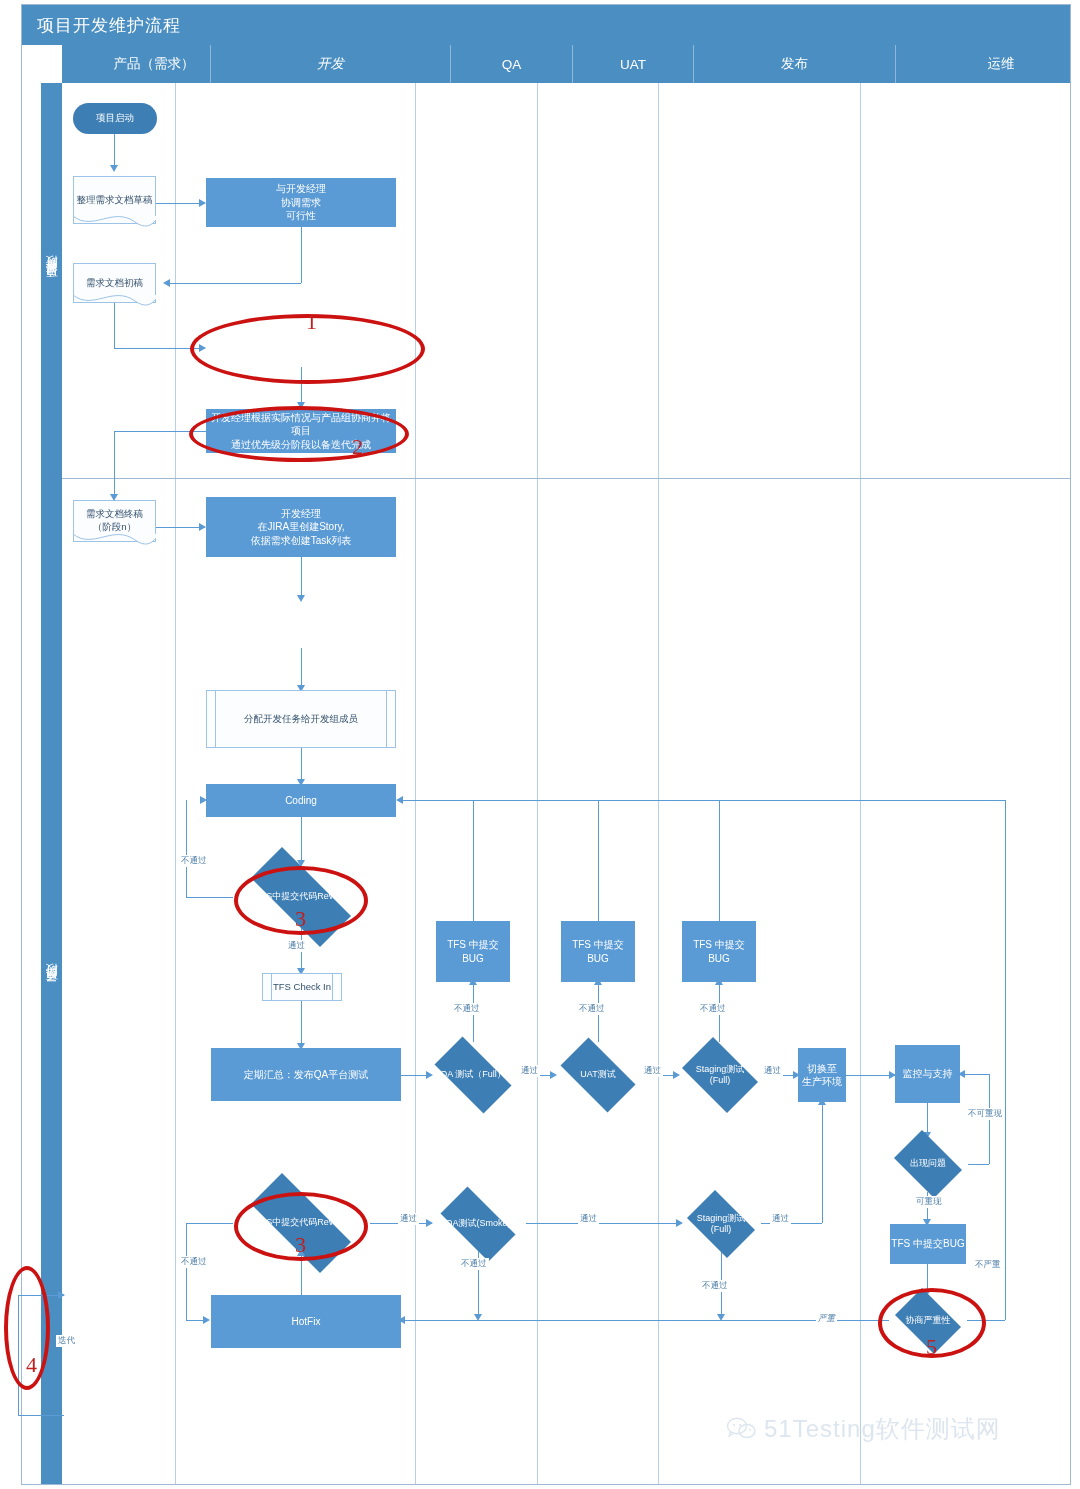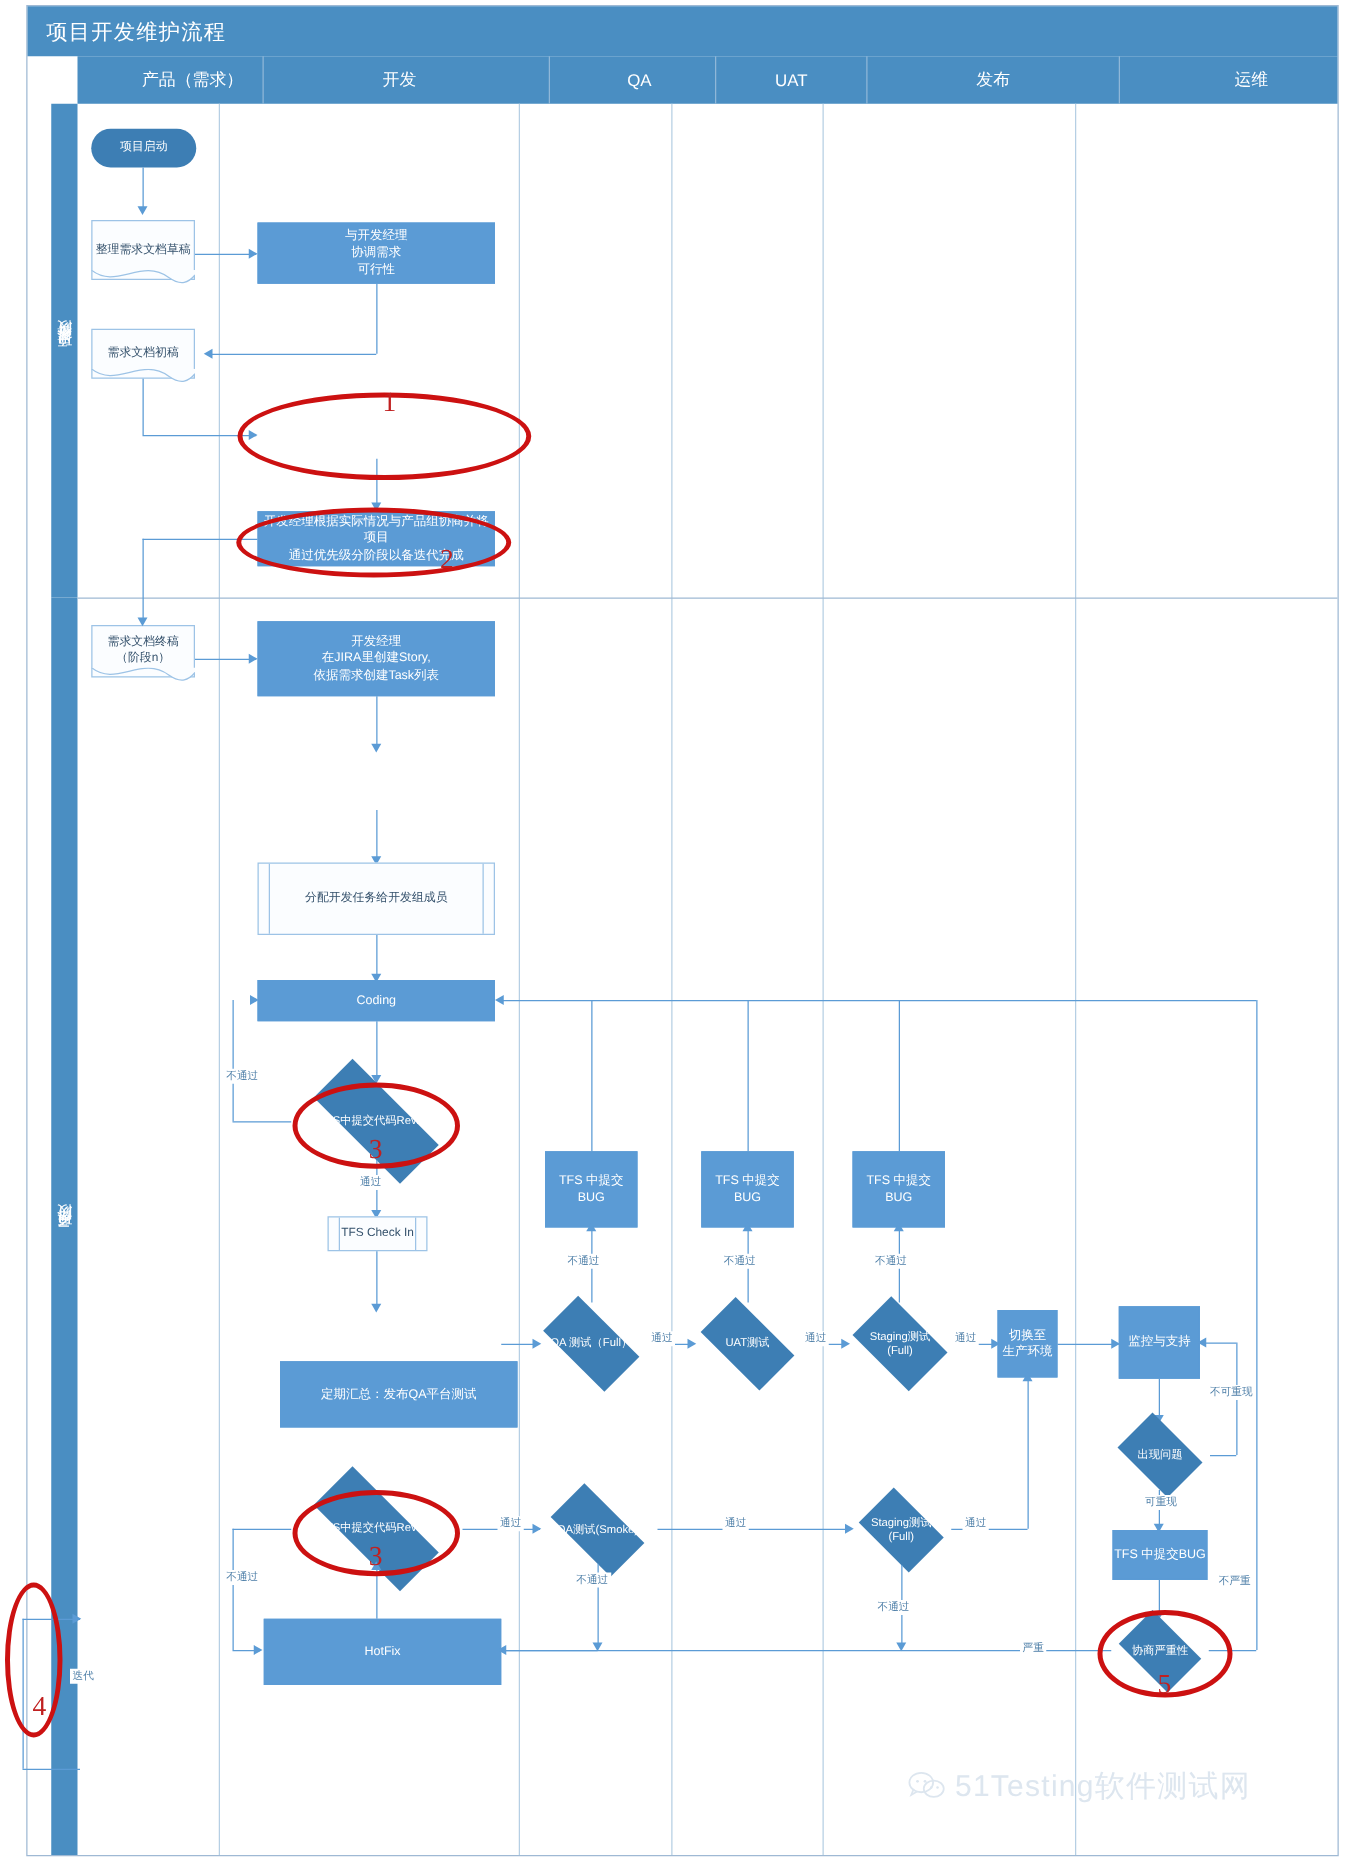--- a/index.html
+++ b/index.html
@@ -62,21 +62,21 @@
 <div id="canvas">
 
   <div class="frame"></div>
 
   <div class="title-bar">
     <div class="t">项目开发维护流程</div>
   </div>
 
   <div class="header-row">
     <div class="hcell" style="left:0px;width:113px;">产品（需求）</div>
-    <div class="hcell" style="left:102px;width:240px;">开发</div>
+    <div class="hcell" style="left:113px;width:240px;font-style:italic;">开发</div>
     <div class="hcell" style="left:353px;width:122px;">QA</div>
     <div class="hcell" style="left:475px;width:121px;">UAT</div>
     <div class="hcell" style="left:596px;width:202px;">发布</div>
     <div class="hcell" style="left:798px;width:210px;">运维</div>
   </div>
 
   <div class="phasebar" style="top:83px;height:395px;">
     <span>项目筹备阶段</span>
   </div>
   <div class="phasebar" style="top:478px;height:1006px;">
@@ -188,21 +188,21 @@
   <div class="conn v" style="left:301px;top:928px;height:43px;"></div>
   <div class="arrow down" style="left:297px;top:968px;"></div>
   <div class="elabel" style="left:286px;top:940px;">通过</div>
 
   <div class="node predef" style="left:262px;top:973px;width:80px;height:28px;">
     <span style="position:relative;z-index:2">TFS Check In</span>
   </div>
   <div class="conn v" style="left:301px;top:1001px;height:44px;"></div>
   <div class="arrow down" style="left:297px;top:1043px;"></div>
 
-  <div class="node proc" style="left:224px;top:1048px;width:190px;height:53px;margin-top:41px;">
+  <div class="node proc" style="left:211px;top:1048px;width:190px;height:53px;">
     <span>定期汇总：发布QA平台测试</span>
   </div>
 
   <div class="node dia" style="left:232px;top:1192px;width:138px;height:62px;">
     <div class="shape"></div>
     <div class="lbl">TFS中提交代码Review</div>
   </div>
   <div class="conn h" style="left:186px;top:1223px;width:47px;"></div>
   <div class="conn v" style="left:186px;top:1223px;height:97px;"></div>
   <div class="conn h" style="left:186px;top:1320px;width:22px;"></div>
@@ -340,21 +340,21 @@
     <div class="lbl">协商严重性</div>
   </div>
 
   <div class="conn h" style="left:967px;top:1320px;width:38px;"></div>
   <div class="conn v" style="left:1005px;top:800px;height:520px;"></div>
   <div class="conn h" style="left:400px;top:800px;width:605px;"></div>
   <div class="arrow left" style="left:396px;top:796px;"></div>
   <div class="elabel" style="left:973px;top:1259px;">不严重</div>
 
   <div class="conn h" style="left:401px;top:1320px;width:488px;"></div>
-  <div class="elabel" style="left:816px;top:1313px;">严重</div>
+  <div class="elabel" style="left:816px;top:1313px;font-style:italic;">严重</div>
 
   <div class="conn h" style="left:18px;top:1295px;width:46px;"></div>
   <div class="conn v" style="left:18px;top:1295px;height:120px;"></div>
   <div class="conn h" style="left:18px;top:1415px;width:46px;"></div>
   <div class="arrow right" style="left:58px;top:1291px;"></div>
   <div class="elabel" style="left:8px;top:1335px;margin-left:48px;">迭代</div>
 
   <div class="redellipse" style="left:190px;top:314px;width:235px;height:70px;"></div>
   <div class="rednum" style="left:306px;top:309px;">1</div>
 

